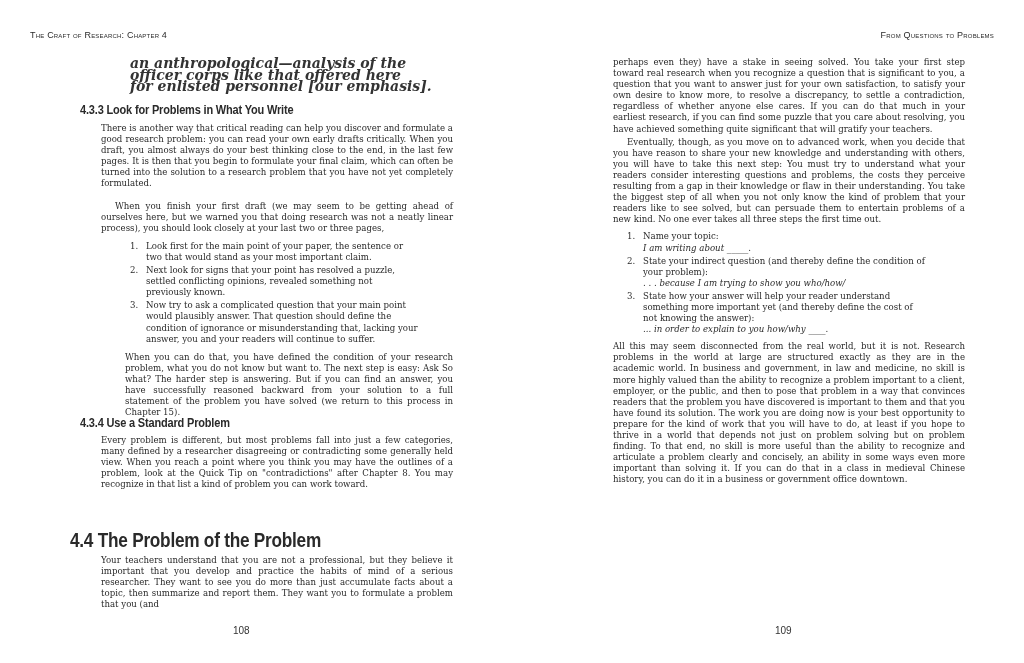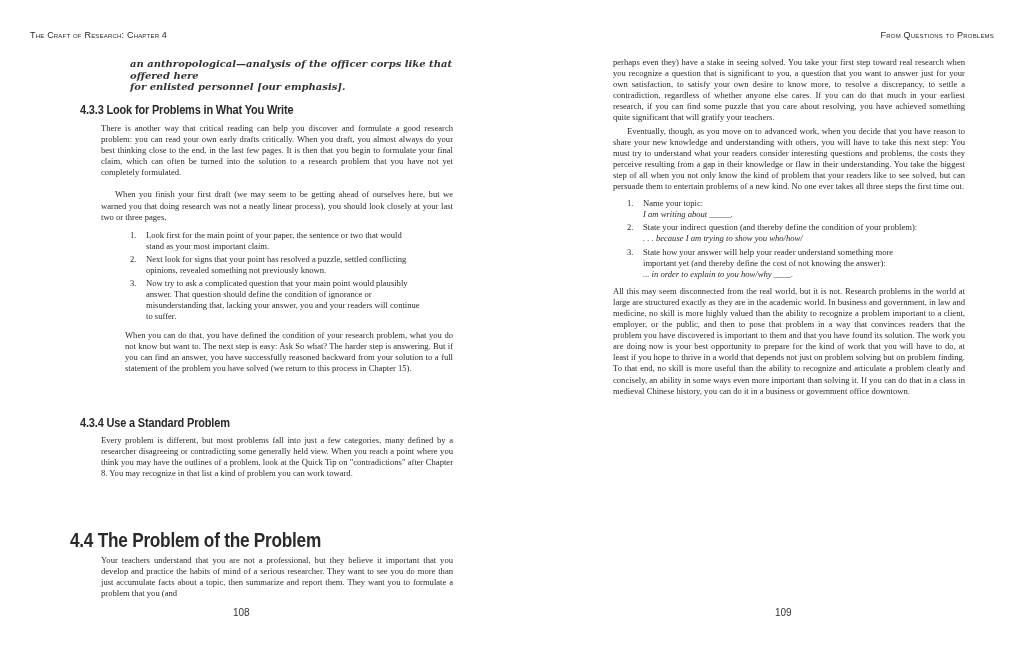--- a/index.html
+++ b/index.html
@@ -5,26 +5,26 @@
   html, body { margin:0; padding:0; background:#ffffff; }
   body { width:1024px; height:663px; position:relative; overflow:hidden; color:#2a2a2a;
          font-family:"DejaVu Serif", serif; }
   .page { position:absolute; top:0; height:663px; }
   .left { left:0; width:512px; }
   .right { left:512px; width:512px; }
   .running-head { position:absolute; top:30px; font-family:"Liberation Sans Narrow","Liberation Sans", sans-serif;
     font-variant:small-caps; font-size:9px; letter-spacing:0.2px; color:#2a2a2a; white-space:nowrap; }
   .left .running-head { left:30px; }
   .right .running-head { right:30px; }
-  .folio { position:absolute; top:607px; font-family:"Liberation Sans", sans-serif; font-size:10px; color:#333; }
+  .folio { position:absolute; top:625px; font-family:"Liberation Sans", sans-serif; font-size:10px; color:#333; }
   .left .folio { left:233px; }
   .right .folio { left:775px; left:263px; }
-  .body-text { font-size:8.6px; line-height:11.1px; text-align:justify;font-family:Liberation Serif, serif; }
+  .body-text { font-size:8.6px; line-height:11.1px; text-align:justify; }
   .blk { position:absolute; }
-  .quote { font-style:italic; font-weight:bold; color:#333; font-size:10px; line-height:11.5px; text-align:left; }
+  .quote { font-style:italic; font-weight:bold; color:#333; font-size:14px; line-height:11.5px; text-align:left; }
   h3 { position:absolute; margin:0; font-family:"Liberation Sans", sans-serif; font-weight:bold;
        font-size:12.5px; letter-spacing:-0.2px; transform:scaleX(0.88); transform-origin:left; color:#2a2a2a; white-space:nowrap; }
   h2 { position:absolute; margin:0; font-family:"Liberation Sans", sans-serif; font-weight:bold;
        font-size:21px; letter-spacing:-0.3px; transform:scaleX(0.82); transform-origin:left; color:#2a2a2a; white-space:nowrap; }
   p { margin:0; }
   .indent { text-indent:14px; }
   ol { margin:0; padding:0; list-style:none; }
   ol li { position:relative; padding-left:16px; text-align:left; margin-bottom:2px; }
   ol li .num { position:absolute; left:0; }
   .it { font-style:italic; }

